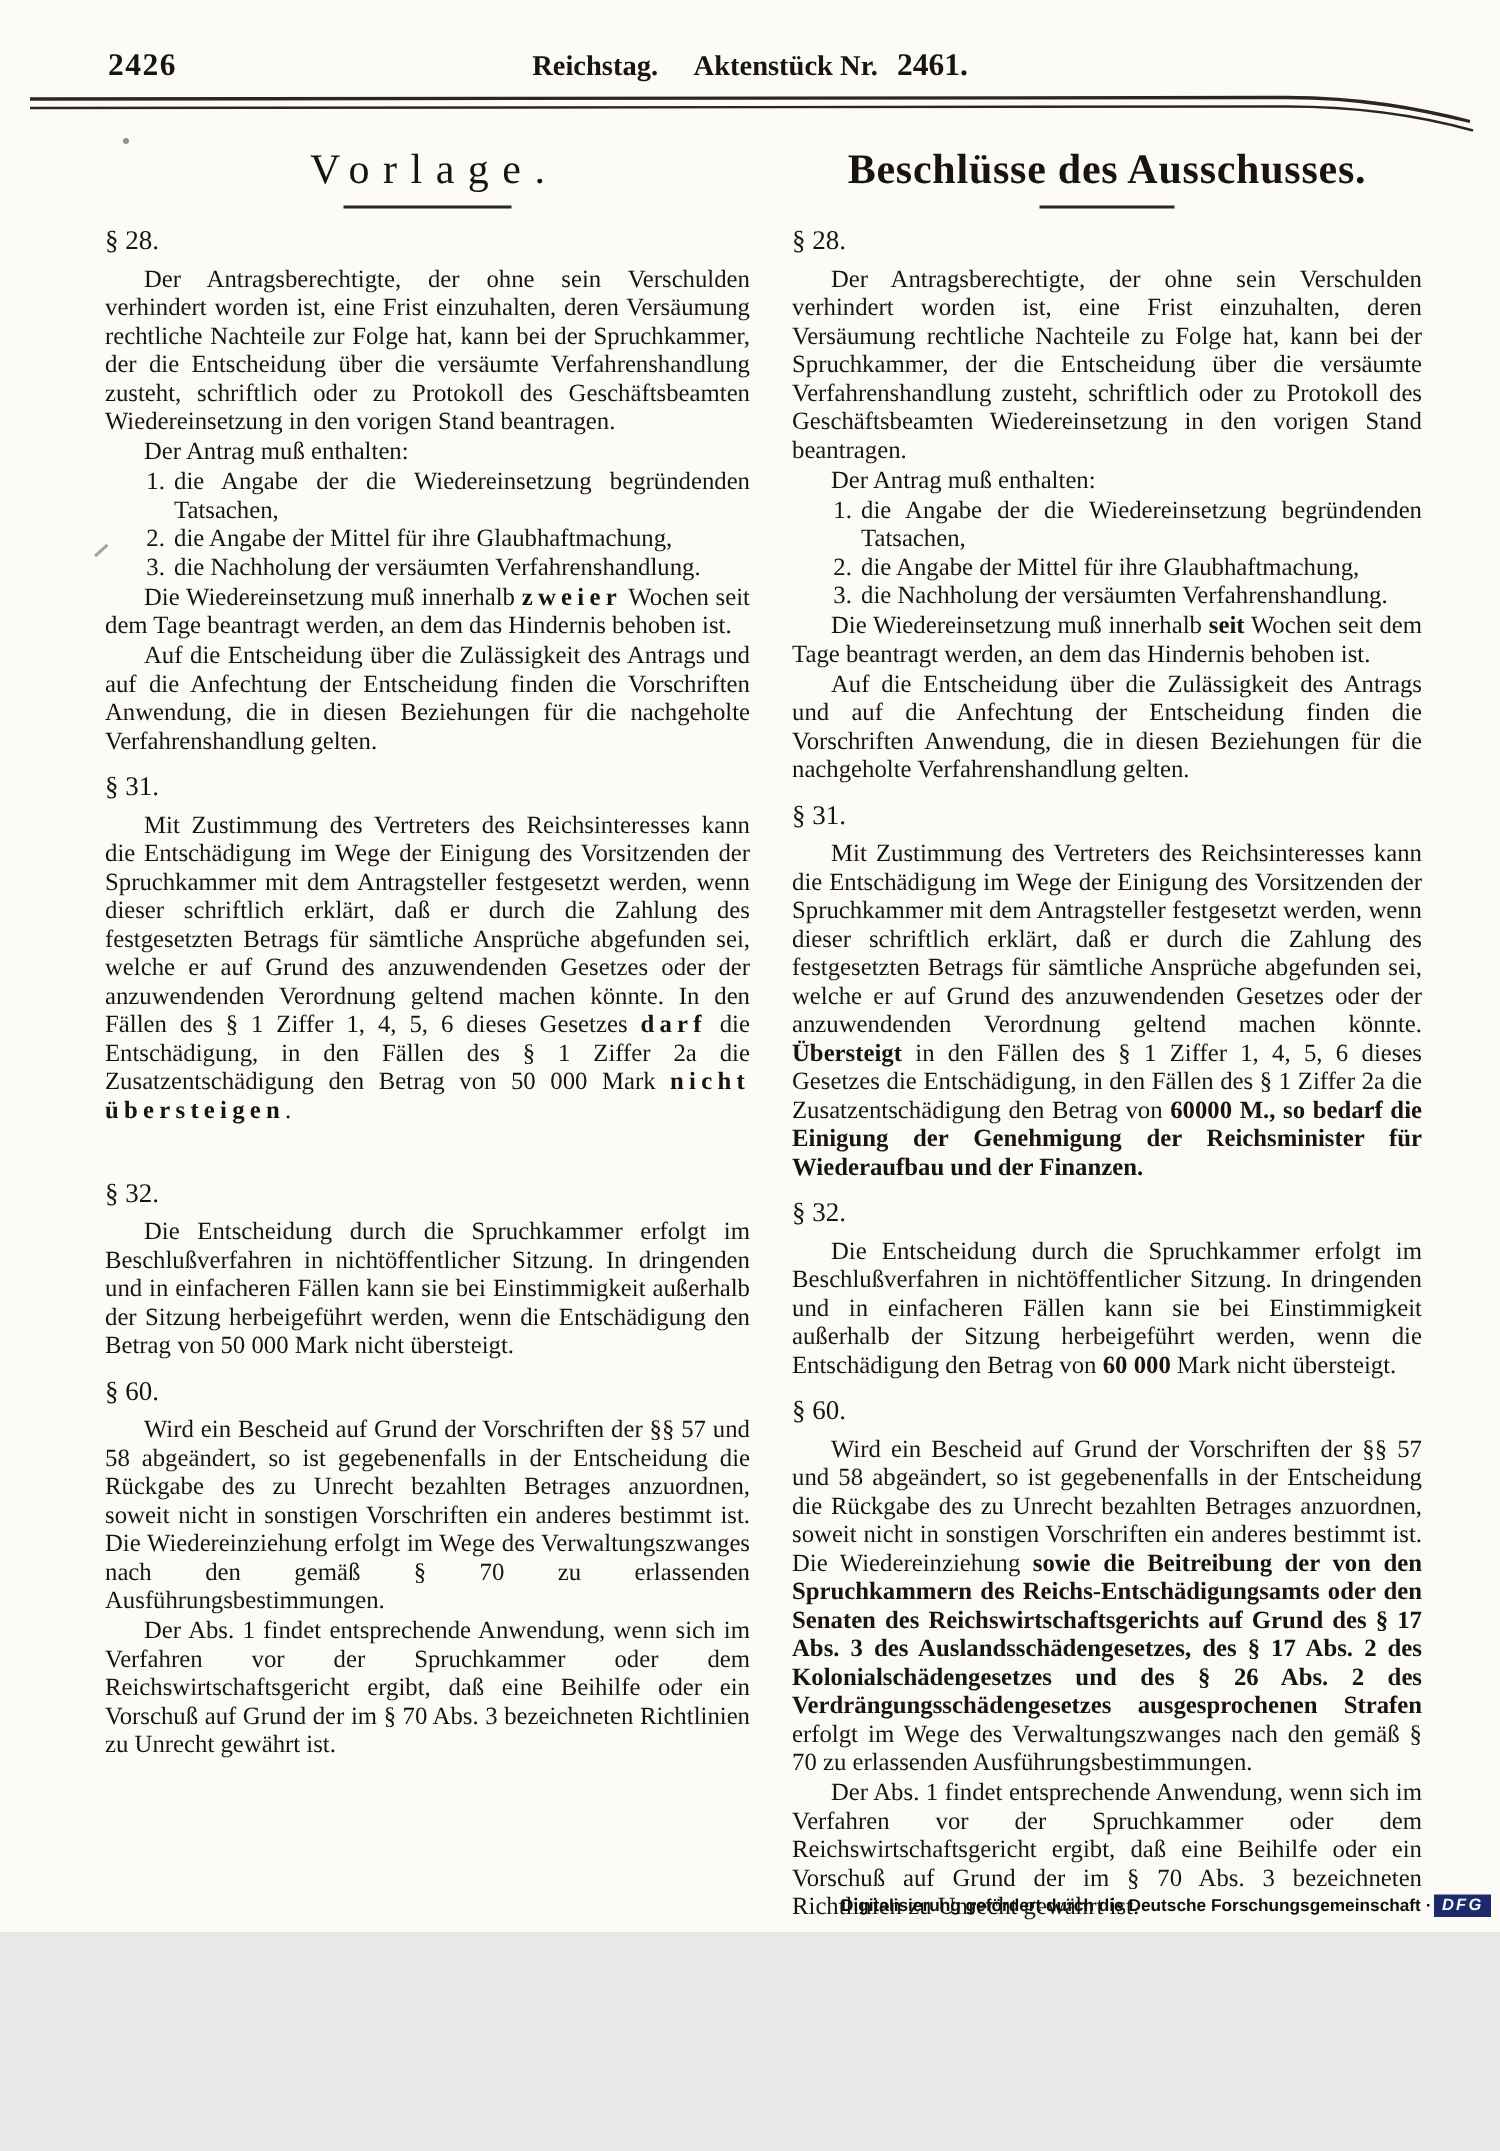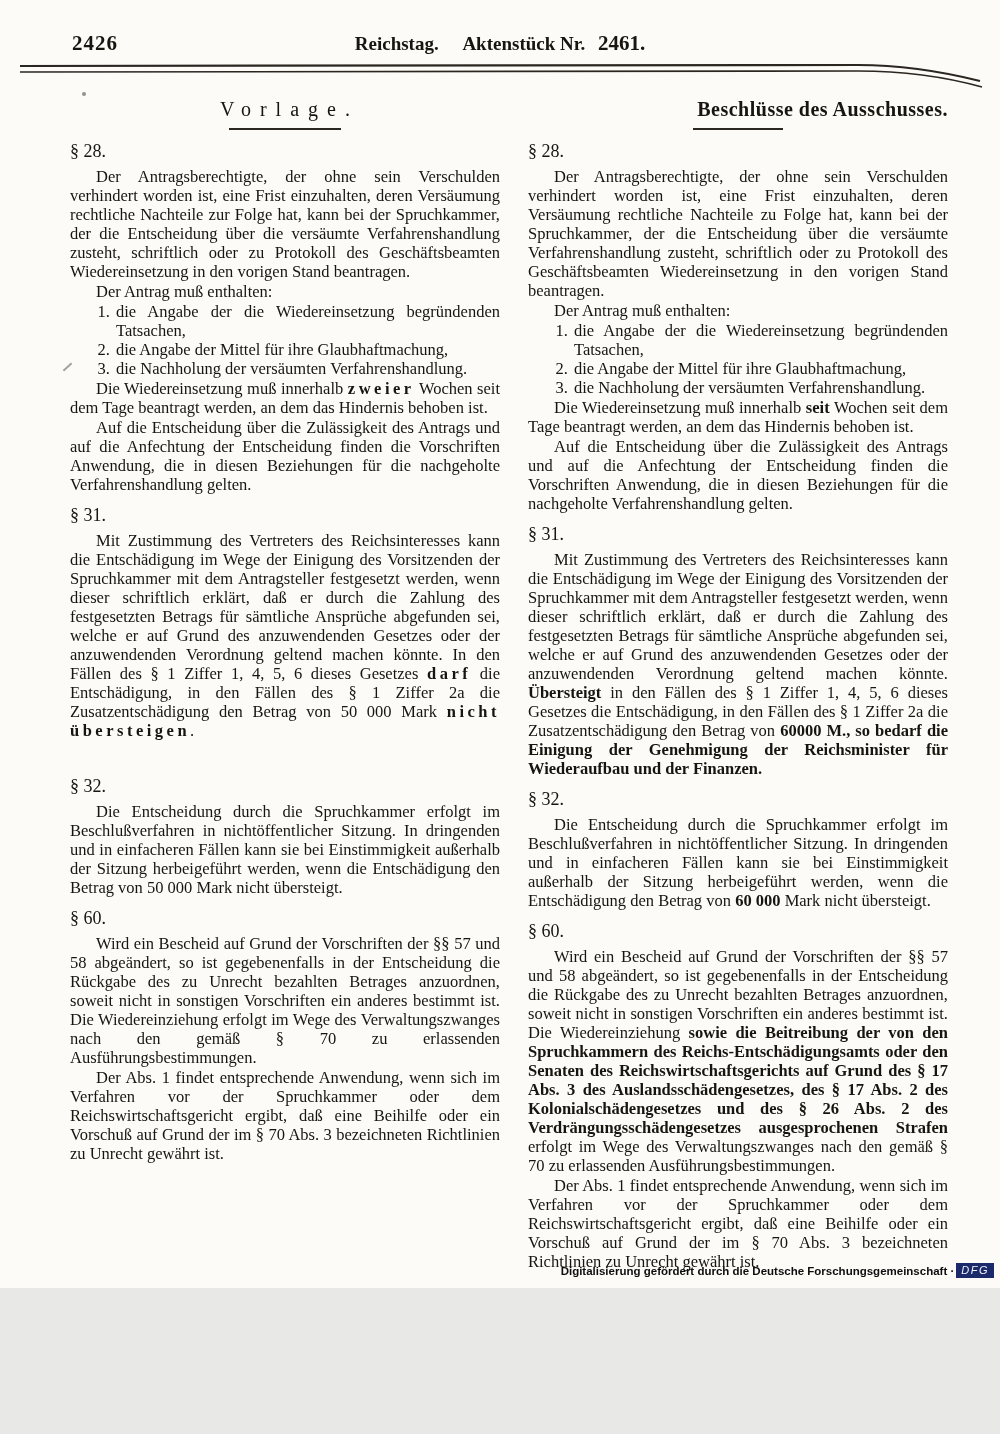--- a/index.html
+++ b/index.html
@@ -24,23 +24,23 @@
 
   
   .columns {
     position:absolute; top:92px; left:70px; width:878px;
     display:flex; gap:28px; align-items:flex-start;
   }
   .col { box-sizing:border-box; }
   .col-left  { width:430px; }
   .col-right { width:420px; }
 
-  .col-title { text-align:center; font-size:20px; margin-top:6px; white-space:nowrap; }
+  .col-title { text-align:center; font-size:28px; margin-top:6px; white-space:nowrap; }
   .col-title.sperrung { letter-spacing:9px; text-indent:9px; }
-  .col-title.heavy { font-weight:bold; letter-spacing:0.5px;text-align:right; }
+  .col-title.heavy { font-weight:bold; letter-spacing:0.5px; }
   .title-rule { border-bottom:2px solid #2b2620; margin:7px auto 0; }
   .title-rule.w-left  { width:112px; }
   .title-rule.w-right { width:90px; }
 
   .section { margin-top:0; }
   .section-heading { text-align:left; font-size:18px; margin:11px 0 5px; }
   .sec-31 { margin-top:2px; }
   .sec-32-left { margin-top:36px; }
   .sec-32-right { margin-top:2px; }
   .sec-60 { margin-top:0; }
@@ -59,21 +59,21 @@
 
   
   .footer {
     position:absolute; right:6px; bottom:10px;
     display:flex; align-items:center; gap:2px;
     font-family:"Liberation Sans", sans-serif;
     font-size:11.5px; font-weight:bold; color:#0d0d0d;
   }
   .dfg-logo {
     background:#1b2a6b; color:#f2f4fa; font-size:11px;
-    font-style:italic; font-weight:normal; padding:1px 5px 2px;
+    font-style:italic; font-weight:bold; padding:1px 5px 2px;
     letter-spacing:1.5px;
   }
 
   
   .mark-dot {
     position:absolute; left:82px; top:92px; width:4px; height:4px;
     background:#3a3a3a; border-radius:50%; opacity:.55;
   }
   .mark-slash {
     position:absolute; left:62px; top:366px; width:11px; height:2px;

